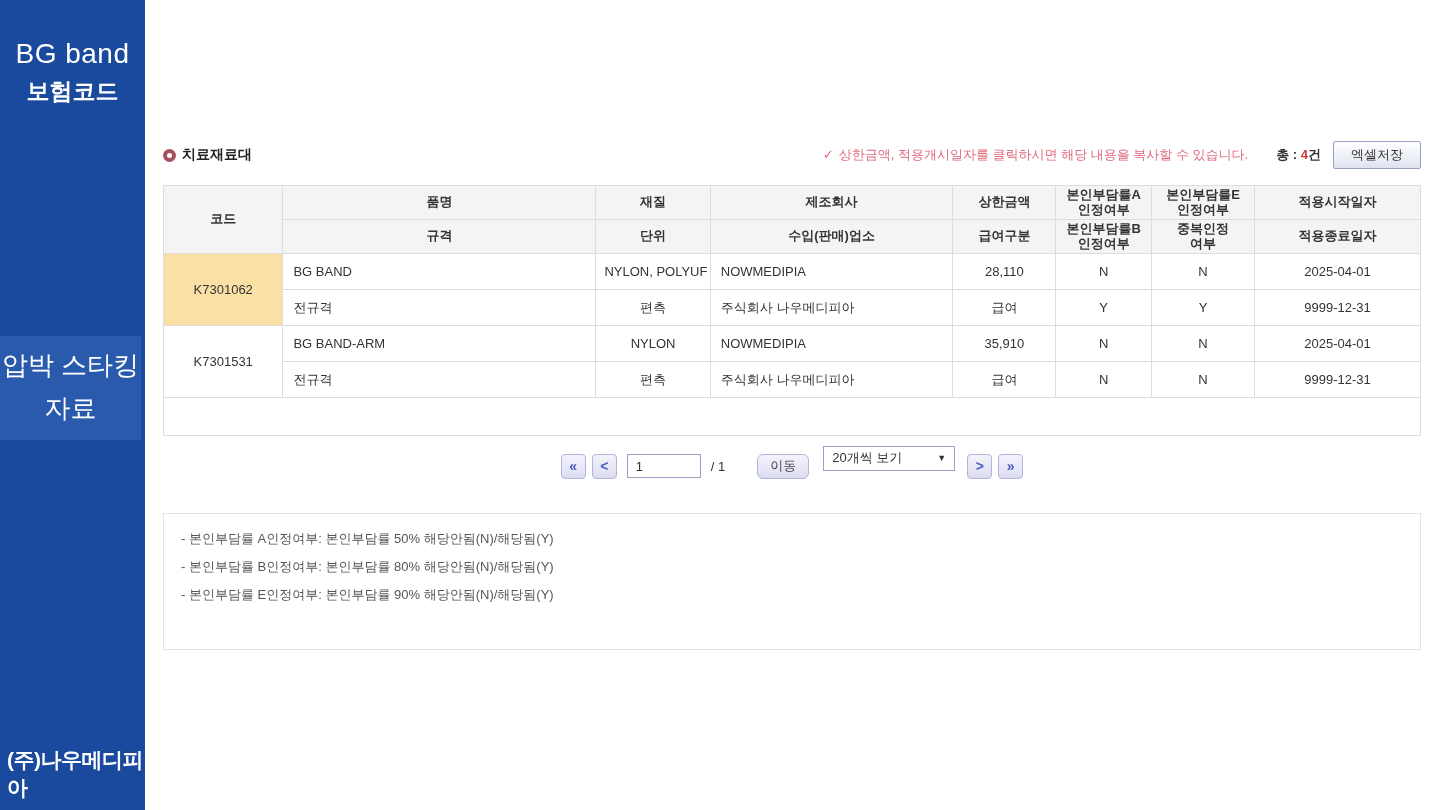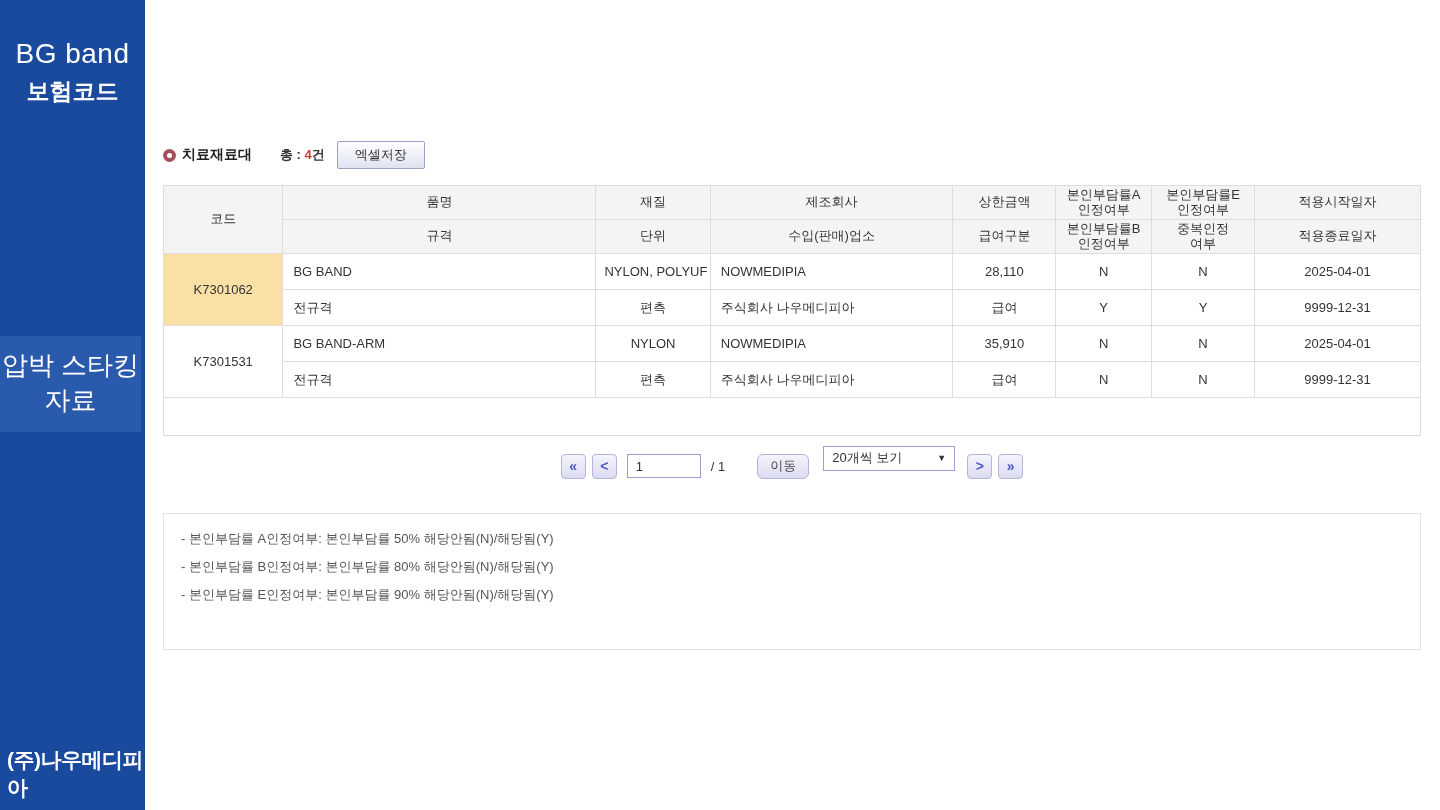--- a/index.html
+++ b/index.html
@@ -8,41 +8,41 @@
   #page { position:relative; width:1440px; height:810px; background:#fff; }
 
   
   .sidebar { position:absolute; left:0; top:0; width:145px; height:810px; background:#1a4a9d; }
   .sidebar-title { position:absolute; top:38px; left:0; width:145px; text-align:center; color:#fff; }
   .sidebar-title .l1 { font-size:28px; font-weight:500; letter-spacing:0.5px; }
   .sidebar-title .l2 { font-size:23px; font-weight:700; margin-top:6px; }
   .sidebar-menu { position:absolute; top:336px; left:0; width:141px; padding:12px 0 14px 0;
     background:#2a5aab; color:#fff; text-align:center; cursor:pointer; }
   .sidebar-menu .l1 { font-size:26px; font-weight:500; }
-  .sidebar-menu .l2 { font-size:26px; font-weight:500; margin-top:0; }
+  .sidebar-menu .l2 { font-size:26px; font-weight:500; margin-top:8px; }
   .sidebar-footer { position:absolute; bottom:8px; left:7px; color:#fff; font-size:21px; font-weight:700; letter-spacing:-0.5px; }
 
   
   .toolbar { position:absolute; left:163px; top:141px; width:1258px; height:28px;
     display:flex; align-items:center; }
   .section-title { display:flex; align-items:center; font-size:14px; font-weight:700; color:#222; }
   .bullet { position:relative; width:13px; height:13px; border-radius:50%; background:#a4515b; margin-right:6px; }
   .bullet i { position:absolute; left:4px; top:4px; width:5px; height:5px; border-radius:50%; background:#fff; }
   .notice { margin-left:auto; font-size:13px; color:#e0687a; white-space:nowrap; }
   .notice .chk { margin-right:5px; font-weight:700; }
   .total { margin-left:28px; font-size:13px; font-weight:700; color:#333; white-space:nowrap; }
   .total .cnt { color:#d03a3a; }
   .btn-excel { margin-left:12px; padding:4px 17px; font-size:13px; color:#333;
     background:linear-gradient(#ffffff,#dfe3ef); border:1px solid #9aa3c6; border-radius:2px; cursor:pointer;
     font-family:inherit; }
 
   
   .grid { position:absolute; left:163px; top:185px; width:1258px; border-collapse:collapse; table-layout:fixed; }
   .grid th, .grid td { border:1px solid #ddd; font-size:13px; color:#333; text-align:center; vertical-align:middle; }
-  .grid th { background:#f4f4f4; font-weight:400; height:34px; white-space:pre-line; line-height:1.15; }
+  .grid th { background:#f4f4f4; font-weight:700; height:34px; white-space:pre-line; line-height:1.15; }
   .grid td { height:36px; background:#fff; }
   .grid td.left { text-align:left; padding-left:10px; }
   .grid td.trunc { white-space:nowrap; overflow:hidden; padding-left:8px; text-align:left; }
   .grid td.code-hl { background:#fbe0a6; }
   .grid td.empty-row { height:38px; border-left:1px solid #ddd; border-right:1px solid #ddd; }
   .grid .clickable { cursor:pointer; }
 
   
   .pager { position:absolute; left:163px; top:453px; width:1258px; height:26px;
     display:flex; align-items:center; justify-content:center; gap:6px; }
@@ -80,20 +80,23 @@
     </div>
     <div class="sidebar-footer">(주)나우메디피아</div>
   </div>
 
   <div class="toolbar">
     <div class="section-title">
       <span class="bullet">
           <i></i>
         </span>
       <span>치료재료대</span>
+    </div>
+    <div class="notice">
+      <span class="chk">✓</span><span>상한금액, 적용개시일자를 클릭하시면 해당 내용을 복사할 수 있습니다.</span>
     </div>
     <div class="total">
       <span>총 : </span><span class="cnt">4</span><span>건</span>
     </div>
     <button class="btn-excel">엑셀저장</button>
   </div>
 
   <table class="grid">
     <colgroup>
       <col style="width:9.5%">

